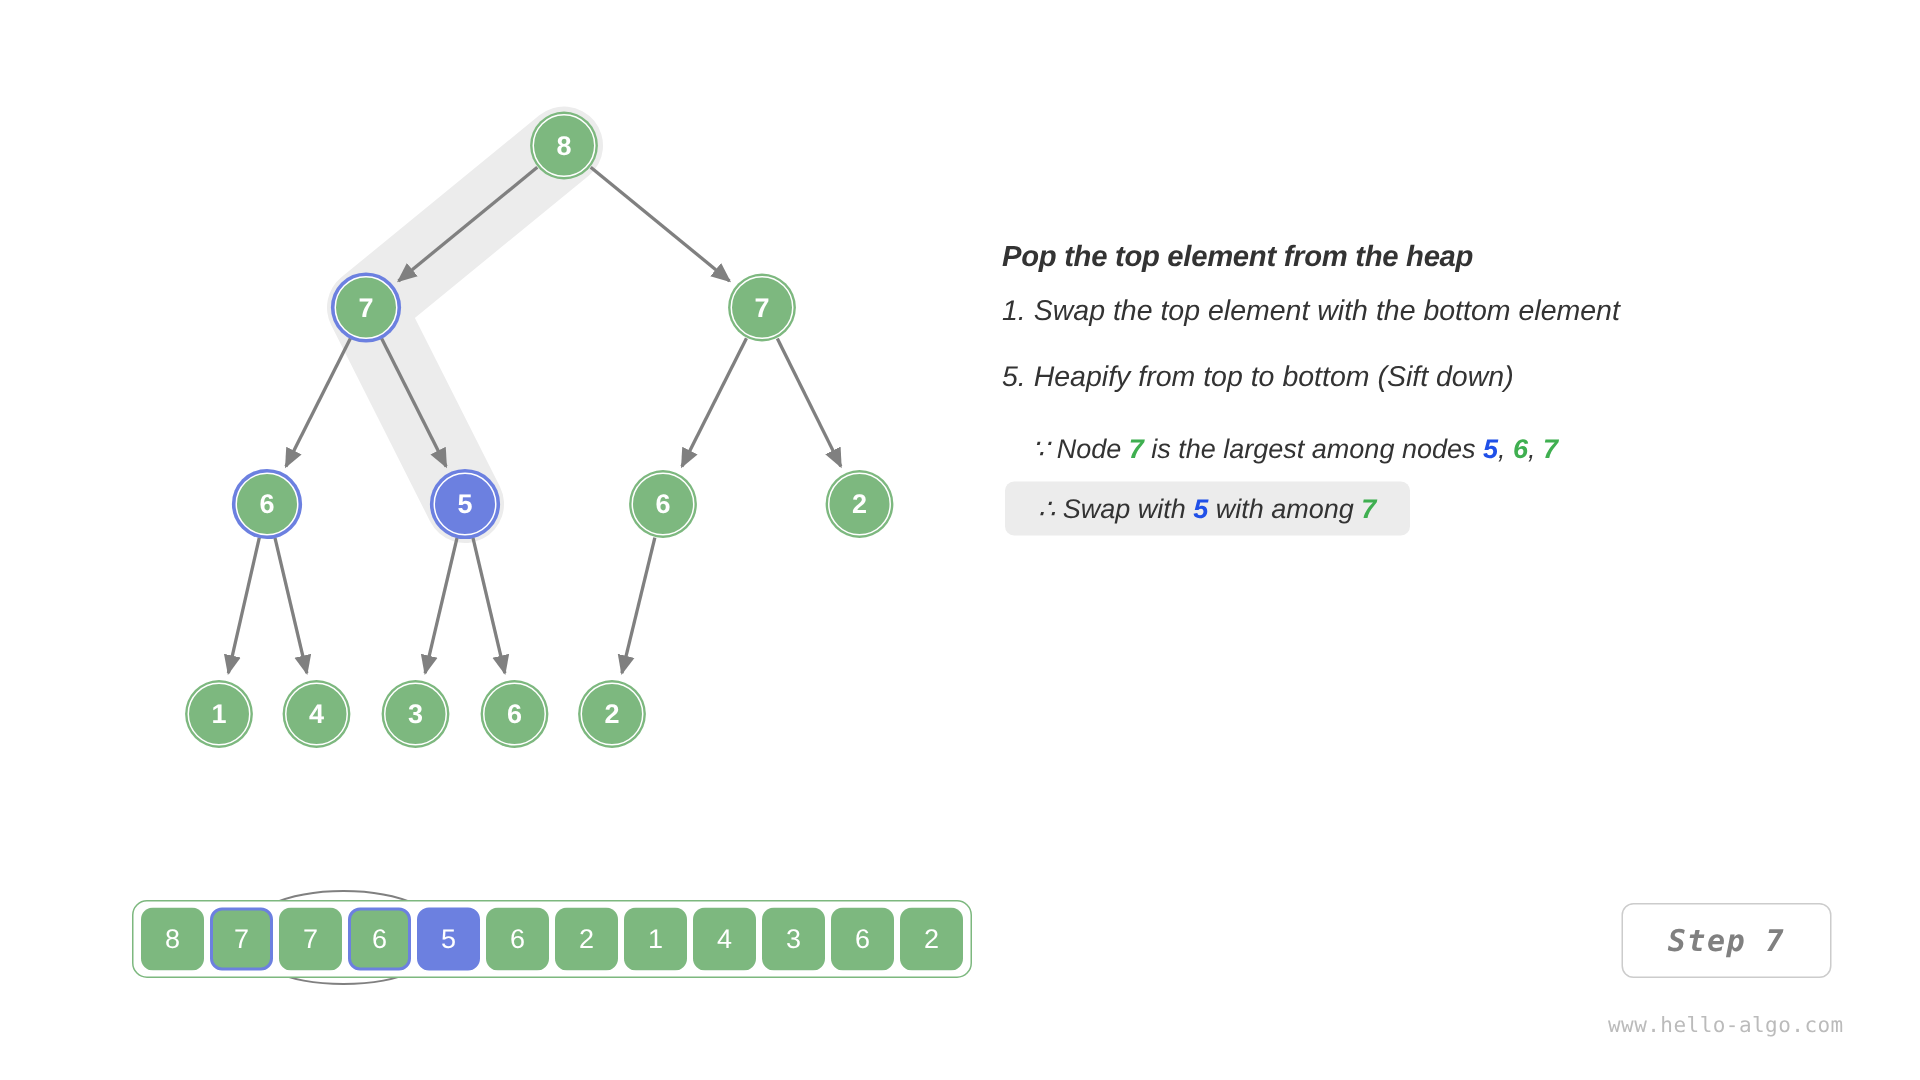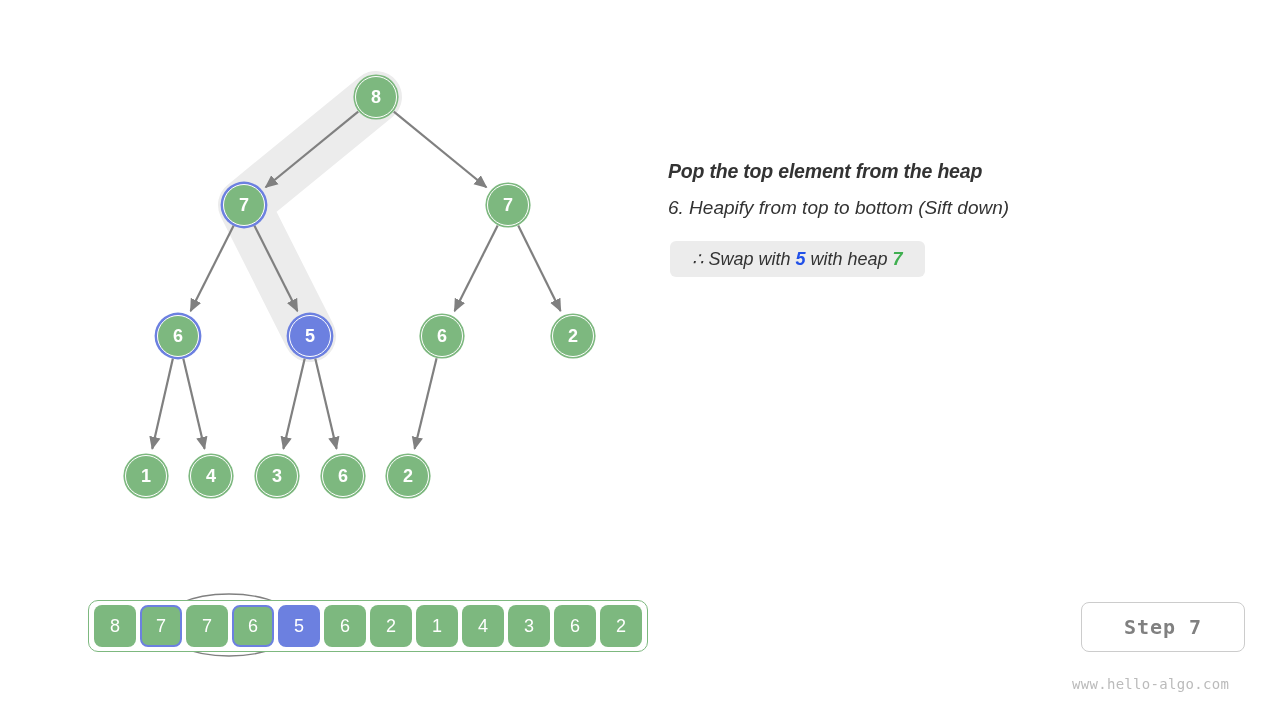--- a/index.html
+++ b/index.html
@@ -84,26 +84,27 @@
     border:2px solid transparent;
     user-select:none;
   }
   .cell.outlined{border:2.4px solid #6c80e0;}
   .cell.filled{background:#6c80e0;border:2.4px solid #6c80e0;}
   #swap-svg{position:absolute;left:-8px;top:-30px;width:320px;height:110px;pointer-events:none;}
 
   
   #step-badge{
     position:absolute;left:1081px;top:602px;
-    width:164px;height:50px;box-sizing:border-box;
+    width:140px;height:50px;box-sizing:border-box;
     border:1.4px solid #cccccc;border-radius:8px;
     display:flex;align-items:center;justify-content:center;
     font-family:"DejaVu Sans Mono", monospace;
     font-size:20px;font-weight:bold;color:#808080;
     letter-spacing:1px;
+    font-style:italic;
   }
   #watermark{
     position:absolute;left:1072px;top:676px;
     font-family:"DejaVu Sans Mono", monospace;
     font-size:14px;color:#bbbbbb;letter-spacing:0.3px;
   }
 </style>
 </head>
 <body>
 
@@ -143,25 +144,29 @@
       <div class="node green" style="left: 125px; top: 455px;">1</div>
       <div class="node green" style="left: 190px; top: 455px;">4</div>
       <div class="node green" style="left: 256px; top: 455px;">3</div>
       <div class="node green" style="left: 322px; top: 455px;">6</div>
       <div class="node green" style="left: 387px; top: 455px;">2</div>
     </div>
 
   <div id="panel">
     <div id="panel-title">Pop the top element from the heap</div>
 
-    <div class="step-line">6. Heapify from top to bottom (Sift down)</div>
-
+    <div class="step-line">1. Swap the top element with the bottom element</div>
+    <div class="step-line">5. Heapify from top to bottom (Sift down)</div>
+
+    <div class="reason" style="margin-bottom:8px;">
+      <span>∵ Node </span><span class="g">7</span><span> is the largest among nodes </span><span class="b">5</span><span>, </span><span class="g">6</span><span>, </span><span class="g">7</span>
+    </div>
 
     <div style="margin-left:2px;">
-      <span class="reason boxed"><span>∴ Swap with </span><span class="b">5</span><span> with heap </span><span class="g">7</span>
+      <span class="reason boxed"><span>∴ Swap with </span><span class="b">5</span><span> with among </span><span class="g">7</span>
       </span>
     </div>
   </div>
 
   <div id="array-wrap">
     <svg id="swap-svg" viewBox="0 0 320 110" xmlns="http://www.w3.org/2000/svg">
       <defs>
         <marker id="arrow2" markerWidth="7" markerHeight="7" refX="5.4" refY="3" orient="auto" markerUnits="strokeWidth">
           <path d="M0,0.4 L6,3 L0,5.6 z" fill="#808080"></path>
         </marker>

